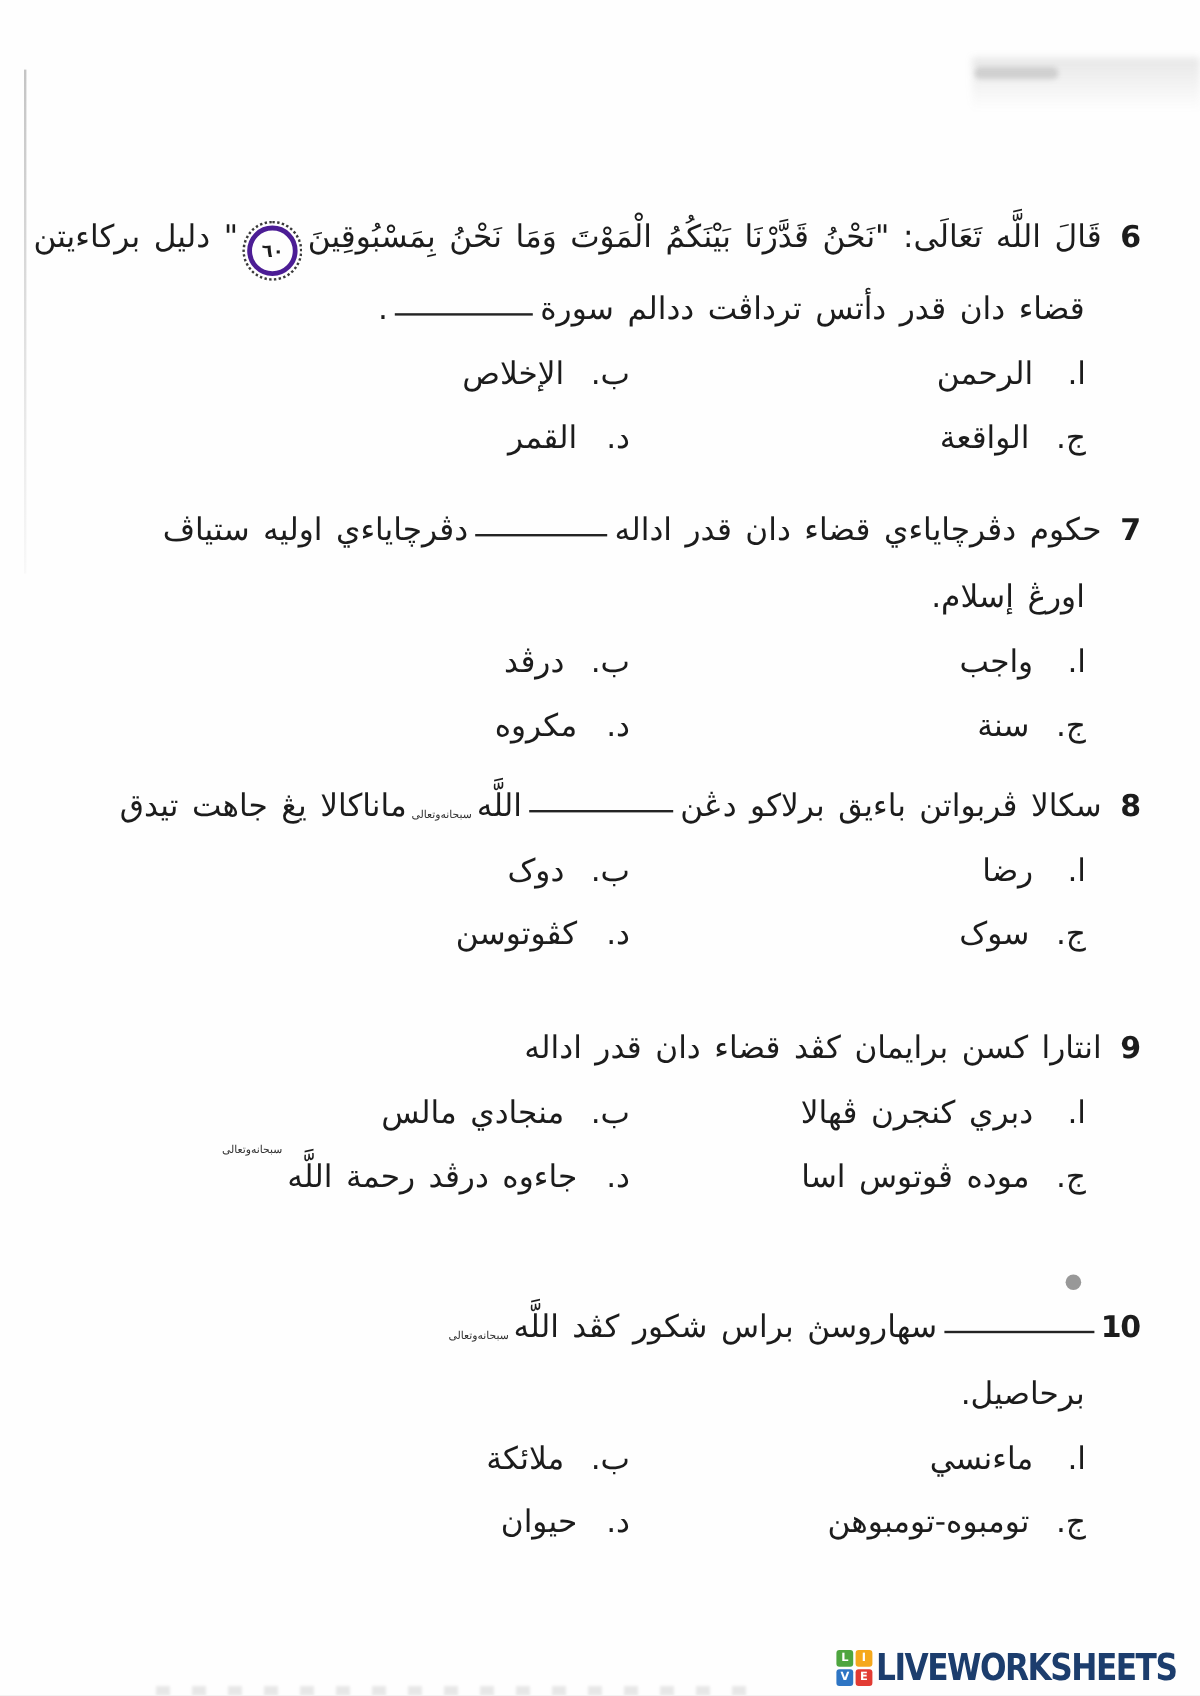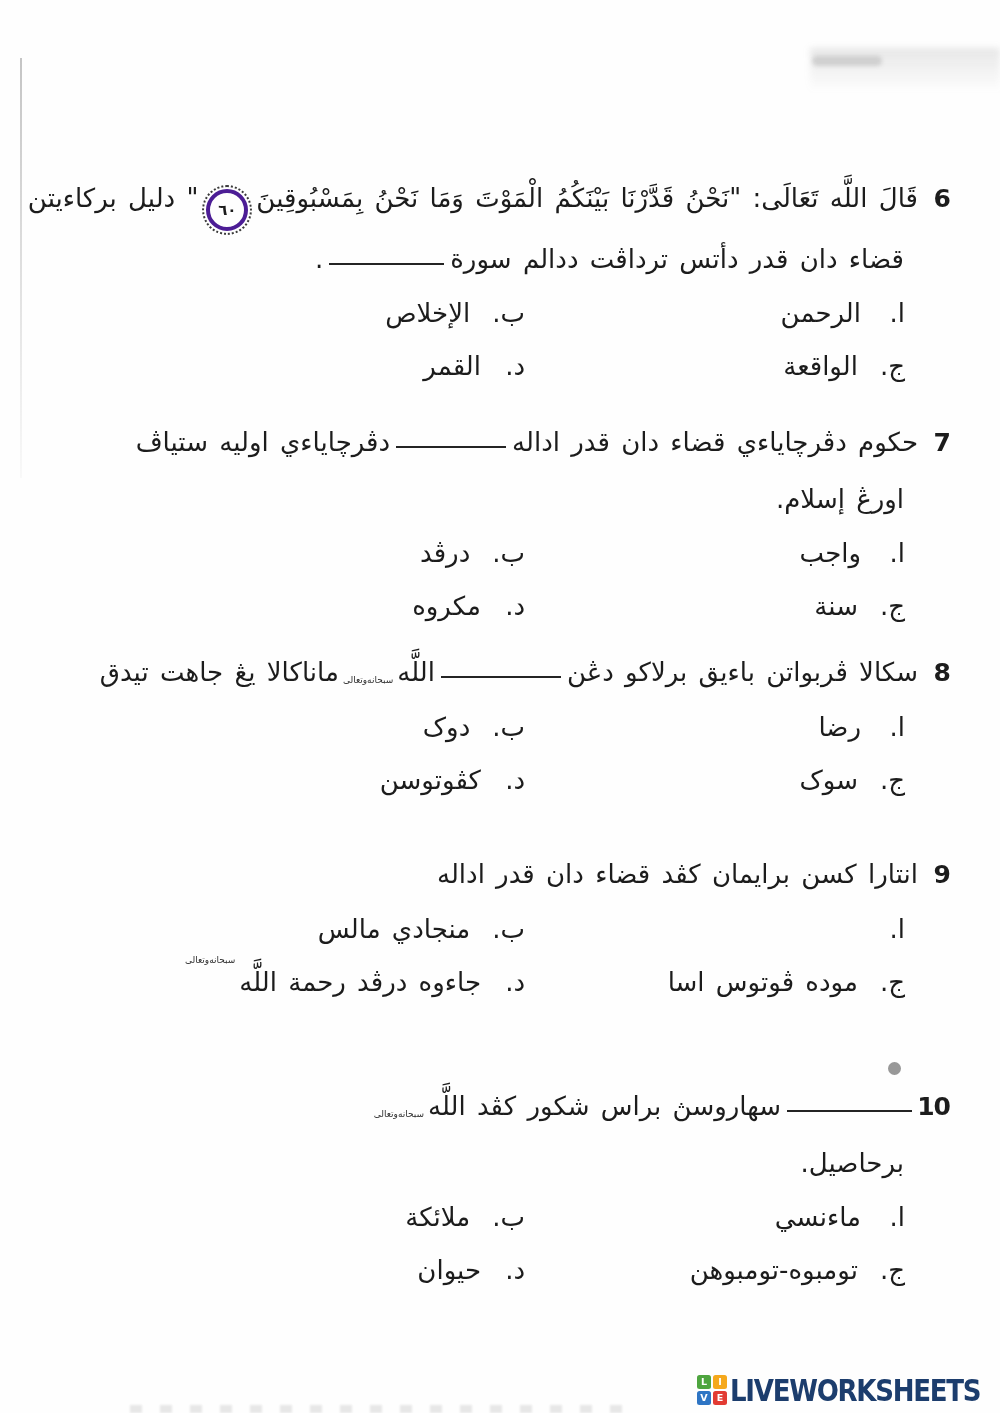--- a/index.html
+++ b/index.html
@@ -155,20 +155,21 @@
   </div>
 
   <div class="q" style="top:846px">
     <div class="q-line">
       <span class="q-num">9</span><span>انتارا كسن برايمان كڤد قضاء دان قدر اداله</span>
     </div>
     <div class="opts">
       <div class="opt-row">
         <div class="opt col1">
           <span class="opt-letter">ا.</span>
+          <span class="opt-text">دبري كنجرن ڤهالا</span>
         </div>
         <div class="opt">
           <span class="opt-letter">ب.</span>
           <span class="opt-text">منجادي مالس</span>
         </div>
       </div>
       <div class="opt-row">
         <div class="opt col1">
           <span class="opt-letter">ج.</span>
           <span class="opt-text">موده ڤوتوس اسا</span>

